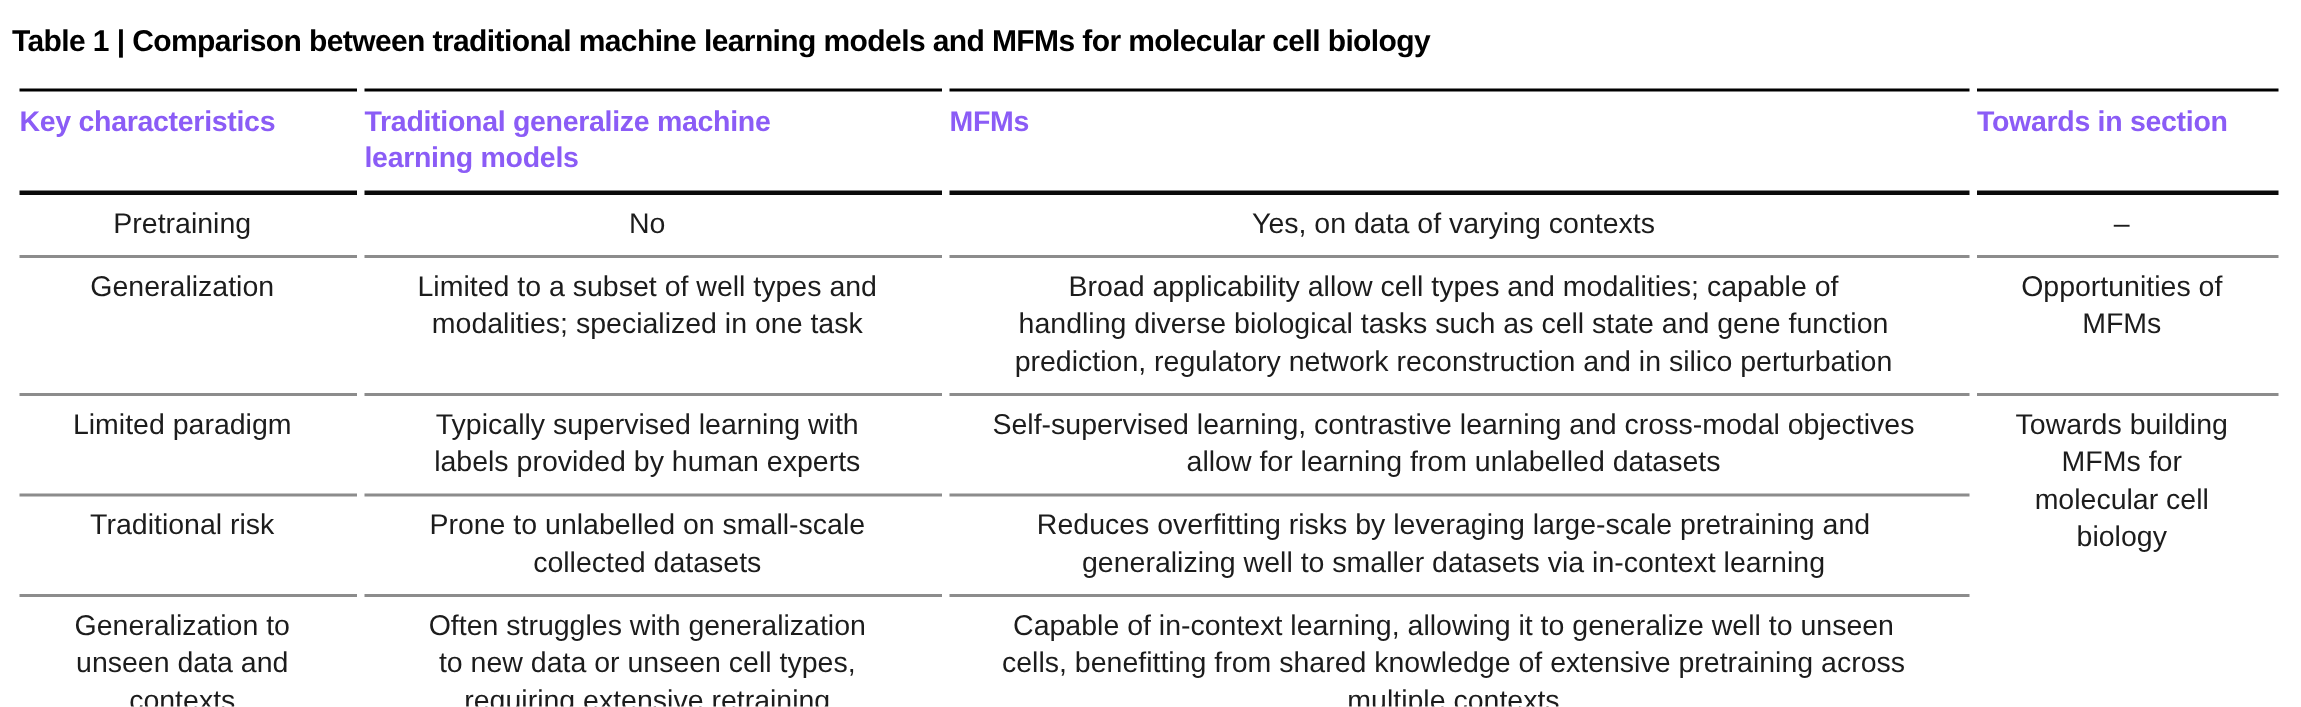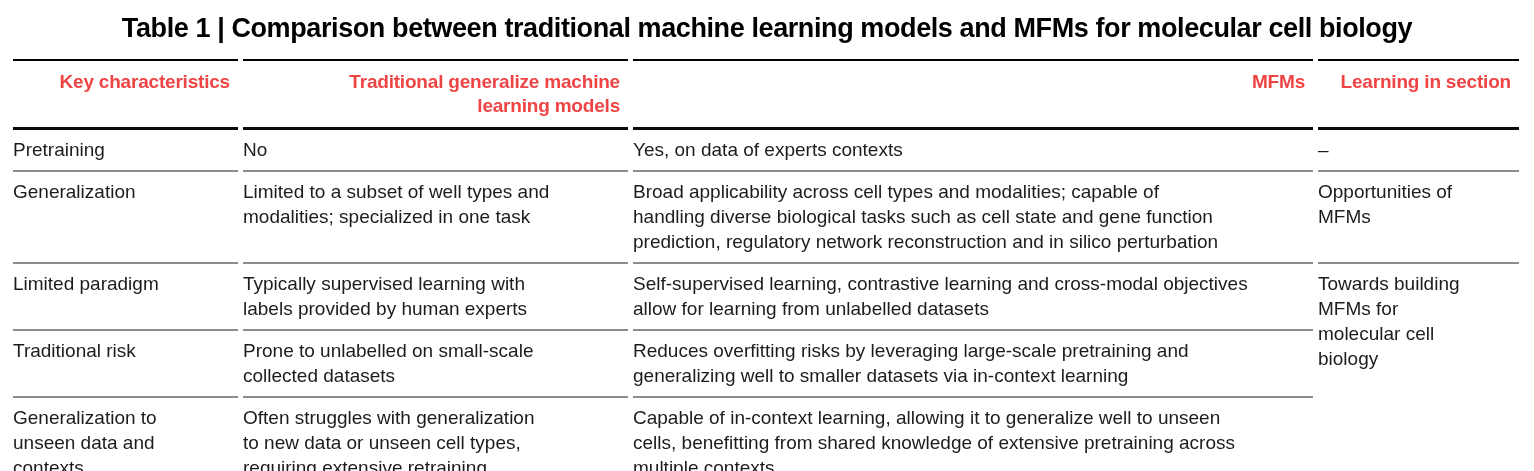--- a/index.html
+++ b/index.html
@@ -10,57 +10,56 @@
   body {
     width: 1534px;
     height: 471px;
     box-sizing: border-box;
     padding: 10px 8px 0 8px;
     font-family: "Liberation Sans", sans-serif;
     color: #1c1c1c;
     overflow: hidden;
   }
   .table-title {
-    font-size: 27px;
+    font-size: 20px;
     line-height: 33px;
     font-weight: bold;
     letter-spacing: -0.4px;
     color: #000000;
     margin: 2px 0 14px 0;
     white-space: nowrap;
-    text-align: center;
   }
   table.paper-table {
     table-layout: fixed;
     width: 1516px;
     border-collapse: separate;
     border-spacing: 5px 0;
   }
   col.c1 { width: 225px; }
   col.c2 { width: 385px; }
   col.c3 { width: 680px; }
   col.c4 { width: 201px; }
   th {
     font-size: 19px;
     line-height: 24px;
     font-weight: bold;
     letter-spacing: -0.2px;
-    color: #ef4444;
-    text-align: right;
+    color: #8b5cf6;
+    text-align: left;
     vertical-align: top;
     padding: 9px 8px 9px 0;
     border-top: 2px solid #000000;
     border-bottom: 3px solid #0a0a0a;
     white-space: pre-line;
   }
   td {
     font-size: 19px;
     line-height: 25px;
     color: #1c1c1c;
-    text-align: left;
+    text-align: center;
     vertical-align: top;
     padding: 7px 8px 8px 0;
     border-bottom: 2px solid #8c8c8c;
     white-space: pre-line;
   }
 </style>
 </head>
 <body>
 
 <div class="table-title">Table 1 | Comparison between traditional machine learning models and MFMs for molecular cell biology</div>
@@ -71,35 +70,35 @@
       <col class="c2">
       <col class="c3">
       <col class="c4">
   </colgroup>
   <thead>
     <tr>
       <th>Key characteristics</th>
       <th>Traditional generalize machine
 learning models</th>
       <th>MFMs</th>
-      <th>Learning in section</th>
+      <th>Towards in section</th>
     </tr>
   </thead>
   <tbody>
     <tr>
       <td>Pretraining</td>
       <td>No</td>
-      <td>Yes, on data of experts contexts</td>
+      <td>Yes, on data of varying contexts</td>
       <td>–</td>
     </tr>
     <tr>
       <td>Generalization</td>
       <td>Limited to a subset of well types and
 modalities; specialized in one task</td>
-      <td>Broad applicability across cell types and modalities; capable of
+      <td>Broad applicability allow cell types and modalities; capable of
 handling diverse biological tasks such as cell state and gene function
 prediction, regulatory network reconstruction and in silico perturbation</td>
       <td>Opportunities of
 MFMs</td>
     </tr>
     <tr>
       <td>Limited paradigm</td>
       <td>Typically supervised learning with
 labels provided by human experts</td>
       <td>Self-supervised learning, contrastive learning and cross-modal objectives

